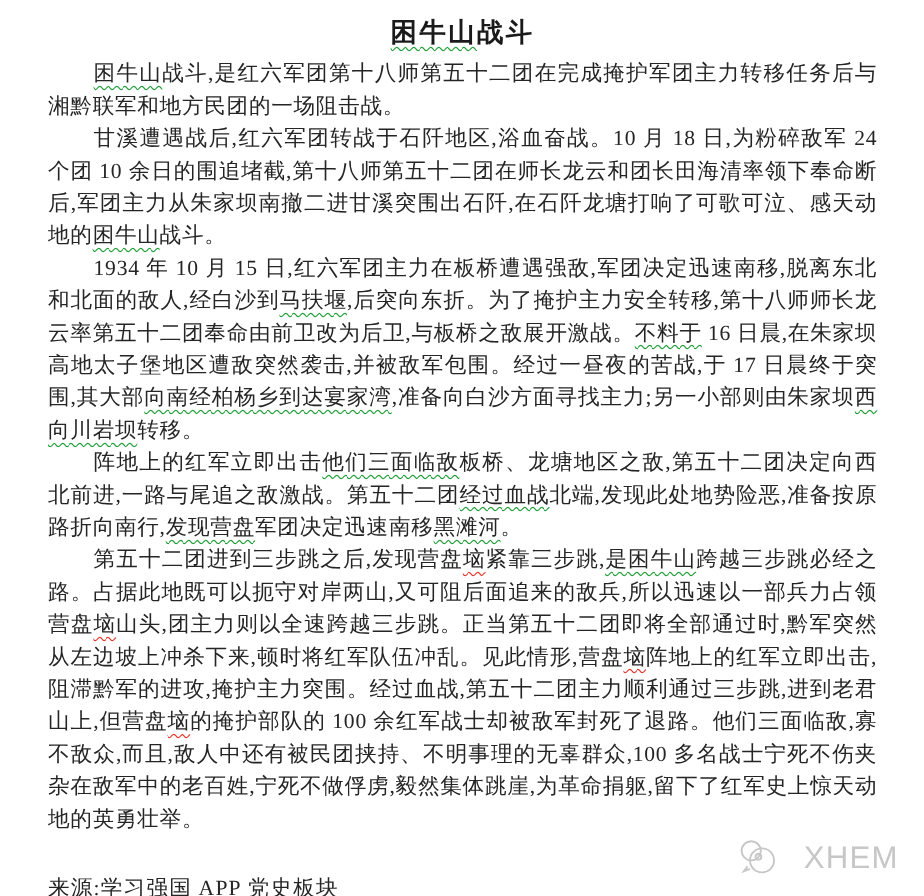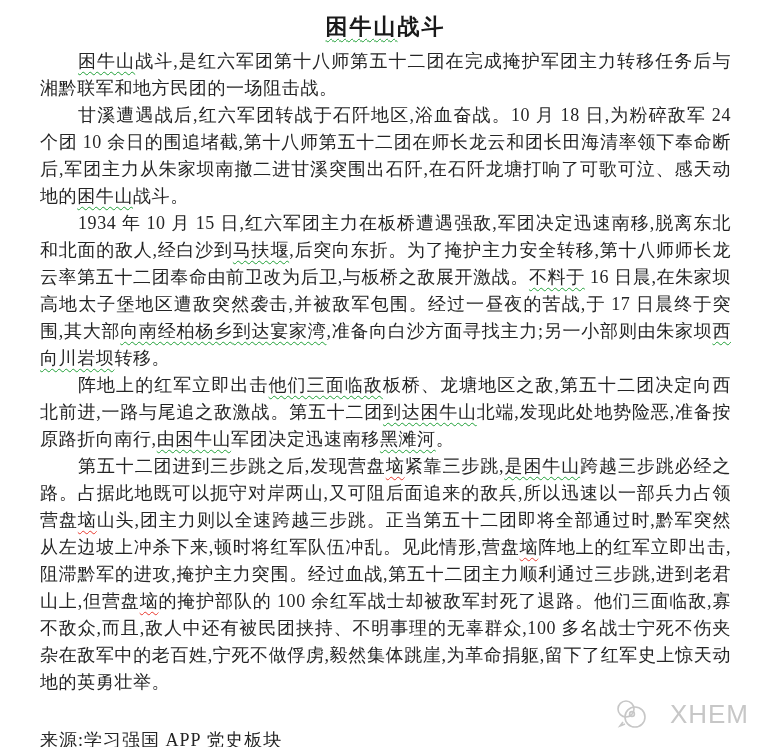--- a/index.html
+++ b/index.html
@@ -78,21 +78,21 @@
 <div class="page">
 
   <h1 class="doc-title"><span class="squiggle green">困牛山</span><span>战斗</span></h1>
 
   <p class="para"><span class="squiggle green">困牛山</span><span>战斗,是红六军团第十八师第五十二团在完成掩护军团主力转移任务后与湘黔联军和地方民团的一场阻击战。</span></p>
 
   <p class="para"><span>甘溪遭遇战后,红六军团转战于石阡地区,浴血奋战。10 月 18 日,为粉碎敌军 24 个团 10 余日的围追堵截,第十八师第五十二团在师长龙云和团长田海清率领下奉命断后,军团主力从朱家坝南撤二进甘溪突围出石阡,在石阡龙塘打响了可歌可泣、感天动地的</span><span class="squiggle green">困牛山</span><span>战斗。</span></p>
 
   <p class="para"><span>1934 年 10 月 15 日,红六军团主力在板桥遭遇强敌,军团决定迅速南移,脱离东北和北面的敌人,经白沙到</span><span class="squiggle green">马扶堰</span><span>,后突向东折。为了掩护主力安全转移,第十八师师长龙云率第五十二团奉命由前卫改为后卫,与板桥之敌展开激战。</span><span class="squiggle green">不料于</span><span> 16 日晨,在朱家坝高地太子堡地区遭敌突然袭击,并被敌军包围。经过一昼夜的苦战,于 17 日晨终于突围,其大部</span><span class="squiggle green">向南经柏杨乡</span><span class="squiggle green">到达宴家湾</span><span>,准备向白沙方面寻找主力;另一小部则由朱家坝</span><span class="squiggle green">西向川岩坝</span><span>转移。</span></p>
 
-  <p class="para"><span>阵地上的红军立即出击</span><span class="squiggle green">他们三面临敌</span><span>板桥、龙塘地区之敌,第五十二团决定向西北前进,一路与尾追之敌激战。第五十二团</span><span class="squiggle green">到达困牛山</span><span>北端,发现此处地势险恶,准备按原路折向南行,</span><span class="squiggle green">由困牛山</span><span>军团决定迅速南移</span><span class="squiggle green">黑滩河</span><span>。</span></p>
+  <p class="para"><span>阵地上的红军立即出击</span><span class="squiggle green">他们三面临敌</span><span>板桥、龙塘地区之敌,第五十二团决定向西北前进,一路与尾追之敌激战。第五十二团</span><span class="squiggle green">经过血战</span><span>北端,发现此处地势险恶,准备按原路折向南行,</span><span class="squiggle green">发现营盘</span><span>军团决定迅速南移</span><span class="squiggle green">黑滩河</span><span>。</span></p>
 
   <p class="para"><span>第五十二团进到三步跳之后,发现营盘</span><span class="squiggle red">垴</span><span>紧靠三步跳,</span><span class="squiggle green">是困牛山</span><span>跨越三步跳必经之路。占据此地既可以扼守对岸两山,又可阻后面追来的敌兵,所以迅速以一部兵力占领营盘</span><span class="squiggle red">垴</span><span>山头,团主力则以全速跨越三步跳。正当第五十二团即将全部通过时,黔军突然从左边坡上冲杀下来,顿时将红军队伍冲乱。见此情形,营盘</span><span class="squiggle red">垴</span><span>阵地上的红军立即出击,阻滞黔军的进攻,掩护主力突围。经过血战,第五十二团主力顺利通过三步跳,进到老君山上,但营盘</span><span class="squiggle red">垴</span><span>的掩护部队的 100 余红军战士却被敌军封死了退路。他们三面临敌,寡不敌众,而且,敌人中还有被民团挟持、不明事理的无辜群众,100 多名战士宁死不伤夹杂在敌军中的老百姓,宁死不做俘虏,毅然集体跳崖,为革命捐躯,留下了红军史上惊天动地的英勇壮举。</span></p>
 
   <p class="source-line">来源:学习强国 APP  党史板块</p>
 
   <div class="watermark">
     <span>
       <svg width="34" height="32" viewBox="0 0 34 32" fill="none" stroke="#c7c7c7" stroke-width="1.6">
         <circle cx="11" cy="11" r="8"></circle>
         <circle cx="20" cy="19" r="10"></circle>

